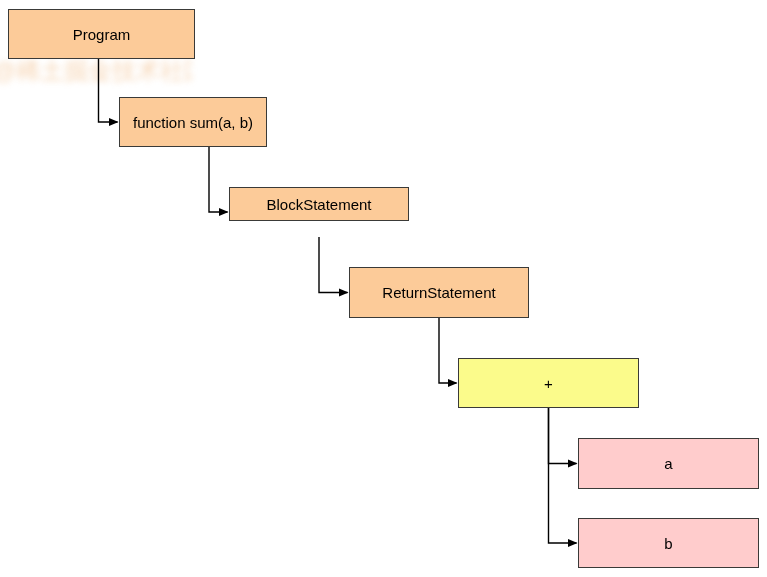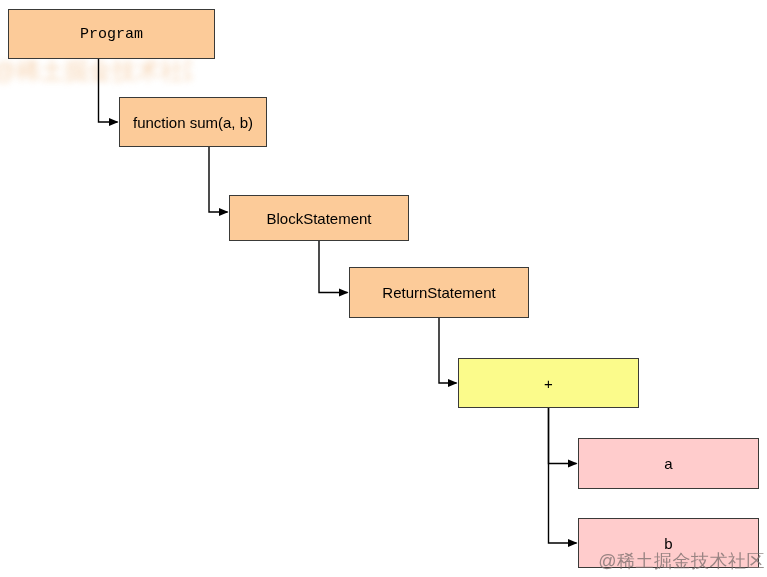--- a/index.html
+++ b/index.html
@@ -79,38 +79,37 @@
         <path class="edge" d="M 98.5 59 L 98.5 122 L 117.5 122" marker-end="url(#arrowhead)"></path>
         <path class="edge" d="M 209 147 L 209 212 L 227.5 212" marker-end="url(#arrowhead)"></path>
         <path class="edge" d="M 319 237 L 319 292.5 L 347.5 292.5" marker-end="url(#arrowhead)"></path>
         <path class="edge" d="M 439 318 L 439 383 L 456.5 383" marker-end="url(#arrowhead)"></path>
         <path class="edge" d="M 548.5 408 L 548.5 463.5 L 576.5 463.5" marker-end="url(#arrowhead)"></path>
         <path class="edge" d="M 548.5 408 L 548.5 543 L 576.5 543" marker-end="url(#arrowhead)"></path>
       </g>
   </svg>
 
   <div id="nodes">
-      <div class="node" style="left: 8px; top: 9px; width: 207px; height: 50px; background: rgb(252, 203, 153); border-color: rgb(58, 58, 56); font-family: Liberation Mono, monospace;">
+      <div class="node" style="left: 8px; top: 9px; width: 187px; height: 50px; background: rgb(252, 203, 153); border-color: rgb(58, 58, 56);">
         <span>Program</span>
       </div>
       <div class="node" style="left: 119px; top: 97px; width: 148px; height: 50px; background: rgb(252, 203, 153); border-color: rgb(58, 58, 56);">
         <span>function sum(a, b)</span>
       </div>
-      <div class="node" style="left: 229px; top: 187px; width: 180px; height: 46px; background: rgb(252, 203, 153); border-color: rgb(58, 58, 56); margin-top: 8px;">
+      <div class="node" style="left: 229px; top: 187px; width: 180px; height: 34px; background: rgb(252, 203, 153); border-color: rgb(58, 58, 56);">
         <span>BlockStatement</span>
       </div>
       <div class="node" style="left: 349px; top: 267px; width: 180px; height: 51px; background: rgb(252, 203, 153); border-color: rgb(58, 58, 56);">
         <span>ReturnStatement</span>
       </div>
       <div class="node" style="left: 458px; top: 358px; width: 181px; height: 50px; background: rgb(251, 251, 139); border-color: rgb(58, 58, 56);">
         <span>+</span>
       </div>
       <div class="node" style="left: 578px; top: 438px; width: 181px; height: 51px; background: rgb(255, 204, 204); border-color: rgb(58, 58, 56);">
         <span>a</span>
       </div>
       <div class="node" style="left: 578px; top: 518px; width: 181px; height: 50px; background: rgb(255, 204, 204); border-color: rgb(58, 58, 56);">
         <span>b</span>
       </div>
     </div>
 
-  <div id="watermark">@稀土掘金技术社区</div>
 
 </div>
 
 </body></html>

